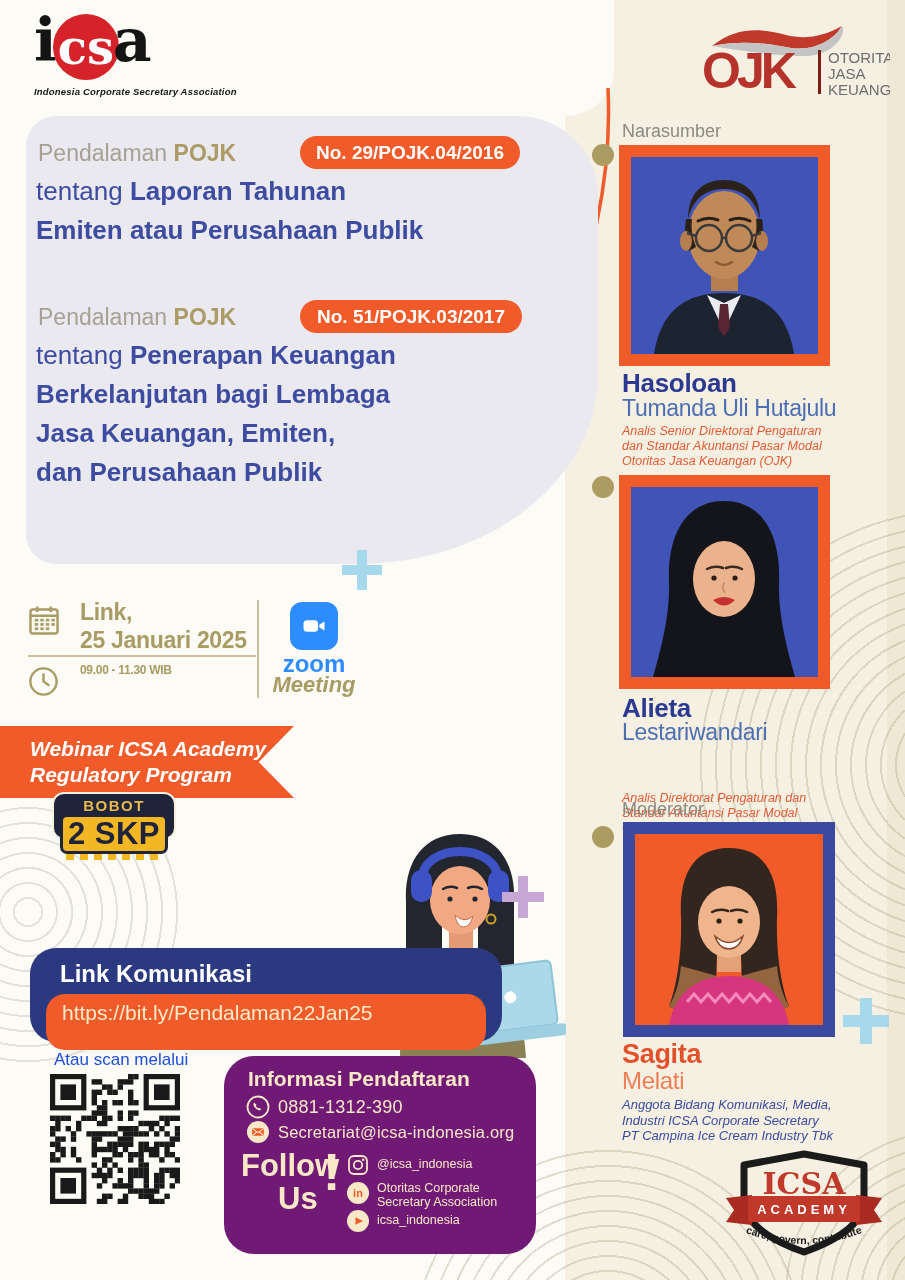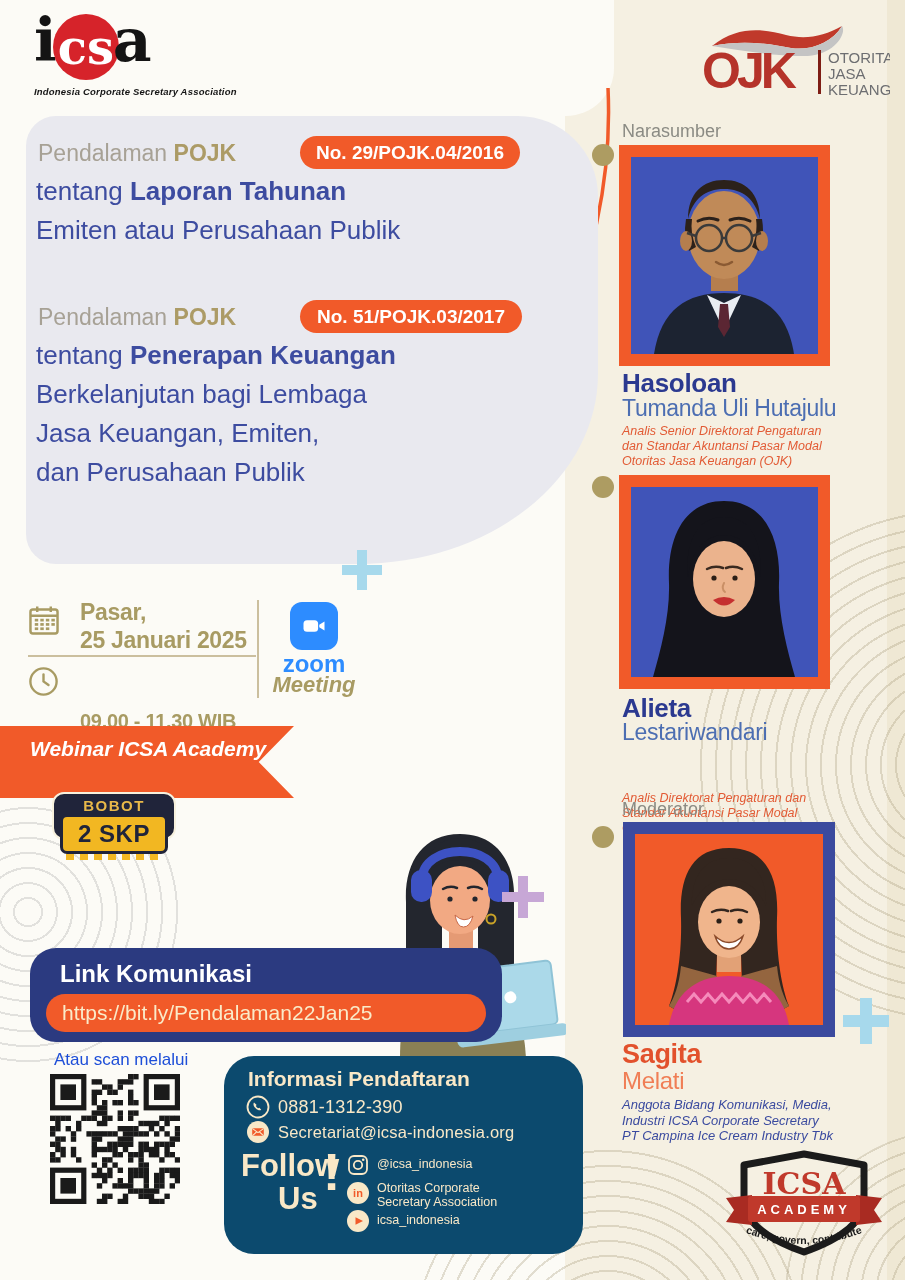--- a/index.html
+++ b/index.html
@@ -35,52 +35,52 @@
 .kicker{position:absolute;font-size:23px;color:#A7A195}
 .kicker b{color:#AC9B66;font-weight:bold}
 .kicker1{left:38px;top:140px}.kicker2{left:38px;top:304px}
 .badge{position:absolute;background:#F15A29;border-radius:17px;color:#fff;font-weight:bold;font-size:19px;display:flex;align-items:center;justify-content:center}
 .badge1{left:300px;top:136px;width:220px;height:33px}
 .badge2{left:300px;top:300px;width:222px;height:33px}
 .title{position:absolute;font-size:26px;line-height:39px;color:#3D4CA0;width:560px}
 .title1{left:36px;top:172px}.title2{left:36px;top:336px}
 .title .intro{font-weight:400}
 .title b{font-weight:700}
-.title .rest{display:block;white-space:pre-line;font-weight:400}
+.title .rest{display:block;white-space:pre-line;font-weight:700}
 
 
 .sched-ico{position:absolute}
 .sched-text{position:absolute;color:#A89B63;font-weight:bold;font-size:23px;line-height:28px;letter-spacing:-.3px}
 .day-date{left:80px;top:598px}
-.time{left:80px;top:706px;font-size:20px;line-height:30px}
+.time{left:80px;top:655px;font-size:12px;line-height:30px}
 .div-h{position:absolute;left:28px;top:655px;width:228px;height:2px;background:#CBBF9E}
 .div-v{position:absolute;left:257px;top:600px;width:2px;height:98px;background:#CBBF9E}
 .zoom-badge{position:absolute;left:290px;top:602px;width:48px;height:48px;background:#2D8CFF;border-radius:12px;display:flex;align-items:center;justify-content:center}
 .zoom-word{position:absolute;left:278px;top:650px;width:72px;text-align:center;color:#2D8CFF;font-weight:bold;font-size:24px}
 .zoom-type{position:absolute;left:266px;top:672px;width:96px;text-align:center;color:#A89B63;font-weight:bold;font-style:italic;font-size:22px}
 
 
 .ribbon{position:absolute;left:0;top:726px;width:294px;height:72px;background:#F15A29;clip-path:polygon(0 0,100% 0,88% 50%,100% 100%,0 100%);color:#fff;font-style:italic;font-weight:bold;font-size:21px;line-height:26px;padding:10px 0 0 30px}
 .bobot-plate{position:absolute;left:52px;top:792px;width:124px;height:48px;background:#20243A;border:2px solid #F7F1DE;border-radius:12px;text-align:center;color:#E9B949;font-weight:bold;font-size:15px;letter-spacing:1.5px;padding-top:3px}
-.bobot-yellow{position:absolute;left:60px;top:814px;width:108px;height:40px;background:#F2B722;border:3px solid #20243A;border-radius:7px;display:flex;align-items:center;justify-content:center;color:#20243A;font-weight:bold;font-size:24px;letter-spacing:.5px}
+.bobot-yellow{position:absolute;left:60px;top:814px;width:108px;height:40px;background:#F2B722;border:3px solid #20243A;border-radius:7px;display:flex;align-items:center;justify-content:center;color:#20243A;font-weight:bold;font-size:31px;letter-spacing:.5px}
 .bobot-scallop{position:absolute;left:66px;top:854px;width:96px;height:6px;background:repeating-linear-gradient(90deg,#F2B722 0 8px,transparent 8px 14px)}
 
 
 .illustration{position:absolute;left:356px;top:816px}
 .plus-purple{left:502px;top:876px;width:42px;height:42px;color:#C7A7D6}
 .plus-top{left:342px;top:550px;width:40px;height:40px}
 .plus-right{left:843px;top:998px;width:46px;height:46px}
 .link-box{position:absolute;left:30px;top:948px;width:472px;height:94px;background:#2B3A80;border-radius:26px}
 .link-heading{position:absolute;left:30px;top:12px;color:#fff;font-weight:bold;font-size:24px}
-.url-pill{position:absolute;left:16px;top:46px;width:440px;height:38px;background:#F15A29;border-radius:19px;color:#FAEBC9;font-size:21px;line-height:38px;padding-left:16px}
+.url-pill{position:absolute;left:16px;top:46px;width:440px;height:56px;background:#F15A29;border-radius:19px;color:#FAEBC9;font-size:21px;line-height:38px;padding-left:16px}
 .scan-hint{position:absolute;left:54px;top:1050px;font-size:17px;color:#1d4ed8}
 .qr{position:absolute;left:50px;top:1074px;width:130px;height:130px}
 
 
-.info-box{position:absolute;left:224px;top:1056px;width:359px;height:198px;background:#0c4a6e;border-radius:30px;color:#F9E8C7}
+.info-box{position:absolute;left:224px;top:1056px;width:312px;height:198px;background:#701a75;border-radius:30px;color:#F9E8C7}
 .info-heading{position:absolute;left:24px;top:11px;font-size:21px;font-weight:bold}
 .c-row-ico{position:absolute;width:24px;height:24px}
 .c-row-text{position:absolute;font-size:18px;letter-spacing:.2px}
 .follow-w1{position:absolute;left:17px;top:92px;font-size:31px;font-weight:bold}
 .follow-w2{position:absolute;left:54px;top:125px;font-size:31px;font-weight:bold}
 .follow-bang{position:absolute;left:99px;top:86px;font-size:52px;font-weight:bold}
 .soc-ico{position:absolute;left:122px;width:24px;height:24px}
 .soc-label{position:absolute;left:153px;font-size:12.5px;line-height:13.5px;white-space:pre-line}
 
 
@@ -154,38 +154,38 @@
         <rect x="19" y="12" width="2.8" height="2.2"></rect>
       <rect x="5.5" y="15.5" width="2.8" height="2.2"></rect>
         <rect x="10" y="15.5" width="2.8" height="2.2"></rect>
         <rect x="14.5" y="15.5" width="2.8" height="2.2"></rect>
         <rect x="19" y="15.5" width="2.8" height="2.2"></rect>
       <rect x="5.5" y="19" width="2.8" height="2.2"></rect>
         <rect x="10" y="19" width="2.8" height="2.2"></rect>
         <rect x="14.5" y="19" width="2.8" height="2.2"></rect>
     </g>
   </svg>
-  <div class="sched-text day-date"><span>Pasar,</span><br><span>25 Januari 2025</span></div>
+  <div class="sched-text day-date"><span>Link,</span><br><span>25 Januari 2025</span></div>
   <div class="div-h"></div>
   <svg class="sched-ico" style="left:28px;top:666px" width="31" height="31" viewBox="0 0 26 26">
     <circle cx="13" cy="13" r="11" fill="none" stroke="#A89B63" stroke-width="2"></circle>
     <path d="M13 7v6l4.2 3" stroke="#A89B63" stroke-width="2" fill="none" stroke-linecap="round"></path>
   </svg>
   <div class="sched-text time">09.00 - 11.30 WIB</div>
   <div class="div-v"></div>
   <div class="zoom-badge">
     <svg width="28" height="28" viewBox="0 0 24 24">
       <rect x="3" y="7" width="12.5" height="10" rx="3" fill="#fff"></rect>
       <path d="M16.5 11 L21 8.2 V15.8 L16.5 13 Z" fill="#fff"></path>
     </svg>
   </div>
   <div class="zoom-word">zoom</div>
   <div class="zoom-type">Meeting</div>
 
-  <div class="ribbon"><span>Webinar ICSA Academy</span><br></div>
+  <div class="ribbon"><span>Webinar ICSA Academy</span><br><span>Regulatory Program</span></div>
   <div class="bobot-plate">BOBOT</div>
   <div class="bobot-yellow">2 SKP</div>
   <div class="bobot-scallop"></div>
 
   <svg class="illustration" width="210" height="242" viewBox="0 0 210 242">
     <path d="M104,18 C66,18 48,48 50,86 L50,158 C58,166 76,168 86,162 L86,96 C86,74 94,62 104,62 C114,62 122,74 122,96 L122,162 C132,168 150,166 158,158 L158,86 C160,48 142,18 104,18 Z" fill="#23262E"></path>
     <rect x="93" y="108" width="24" height="28" fill="#E59A74"></rect>
     <ellipse cx="104" cy="84" rx="30" ry="34" fill="#F2A983"></ellipse>
     <path d="M104,22 C80,22 68,40 68,62 C78,48 90,44 104,44 C118,44 130,48 140,62 C140,40 128,22 104,22 Z" fill="#23262E"></path>
     <path d="M87,73 q7,-4 14,-1 M112,72 q7,-3 14,1" stroke="#23262E" stroke-width="2.5" fill="none" stroke-linecap="round"></path>

